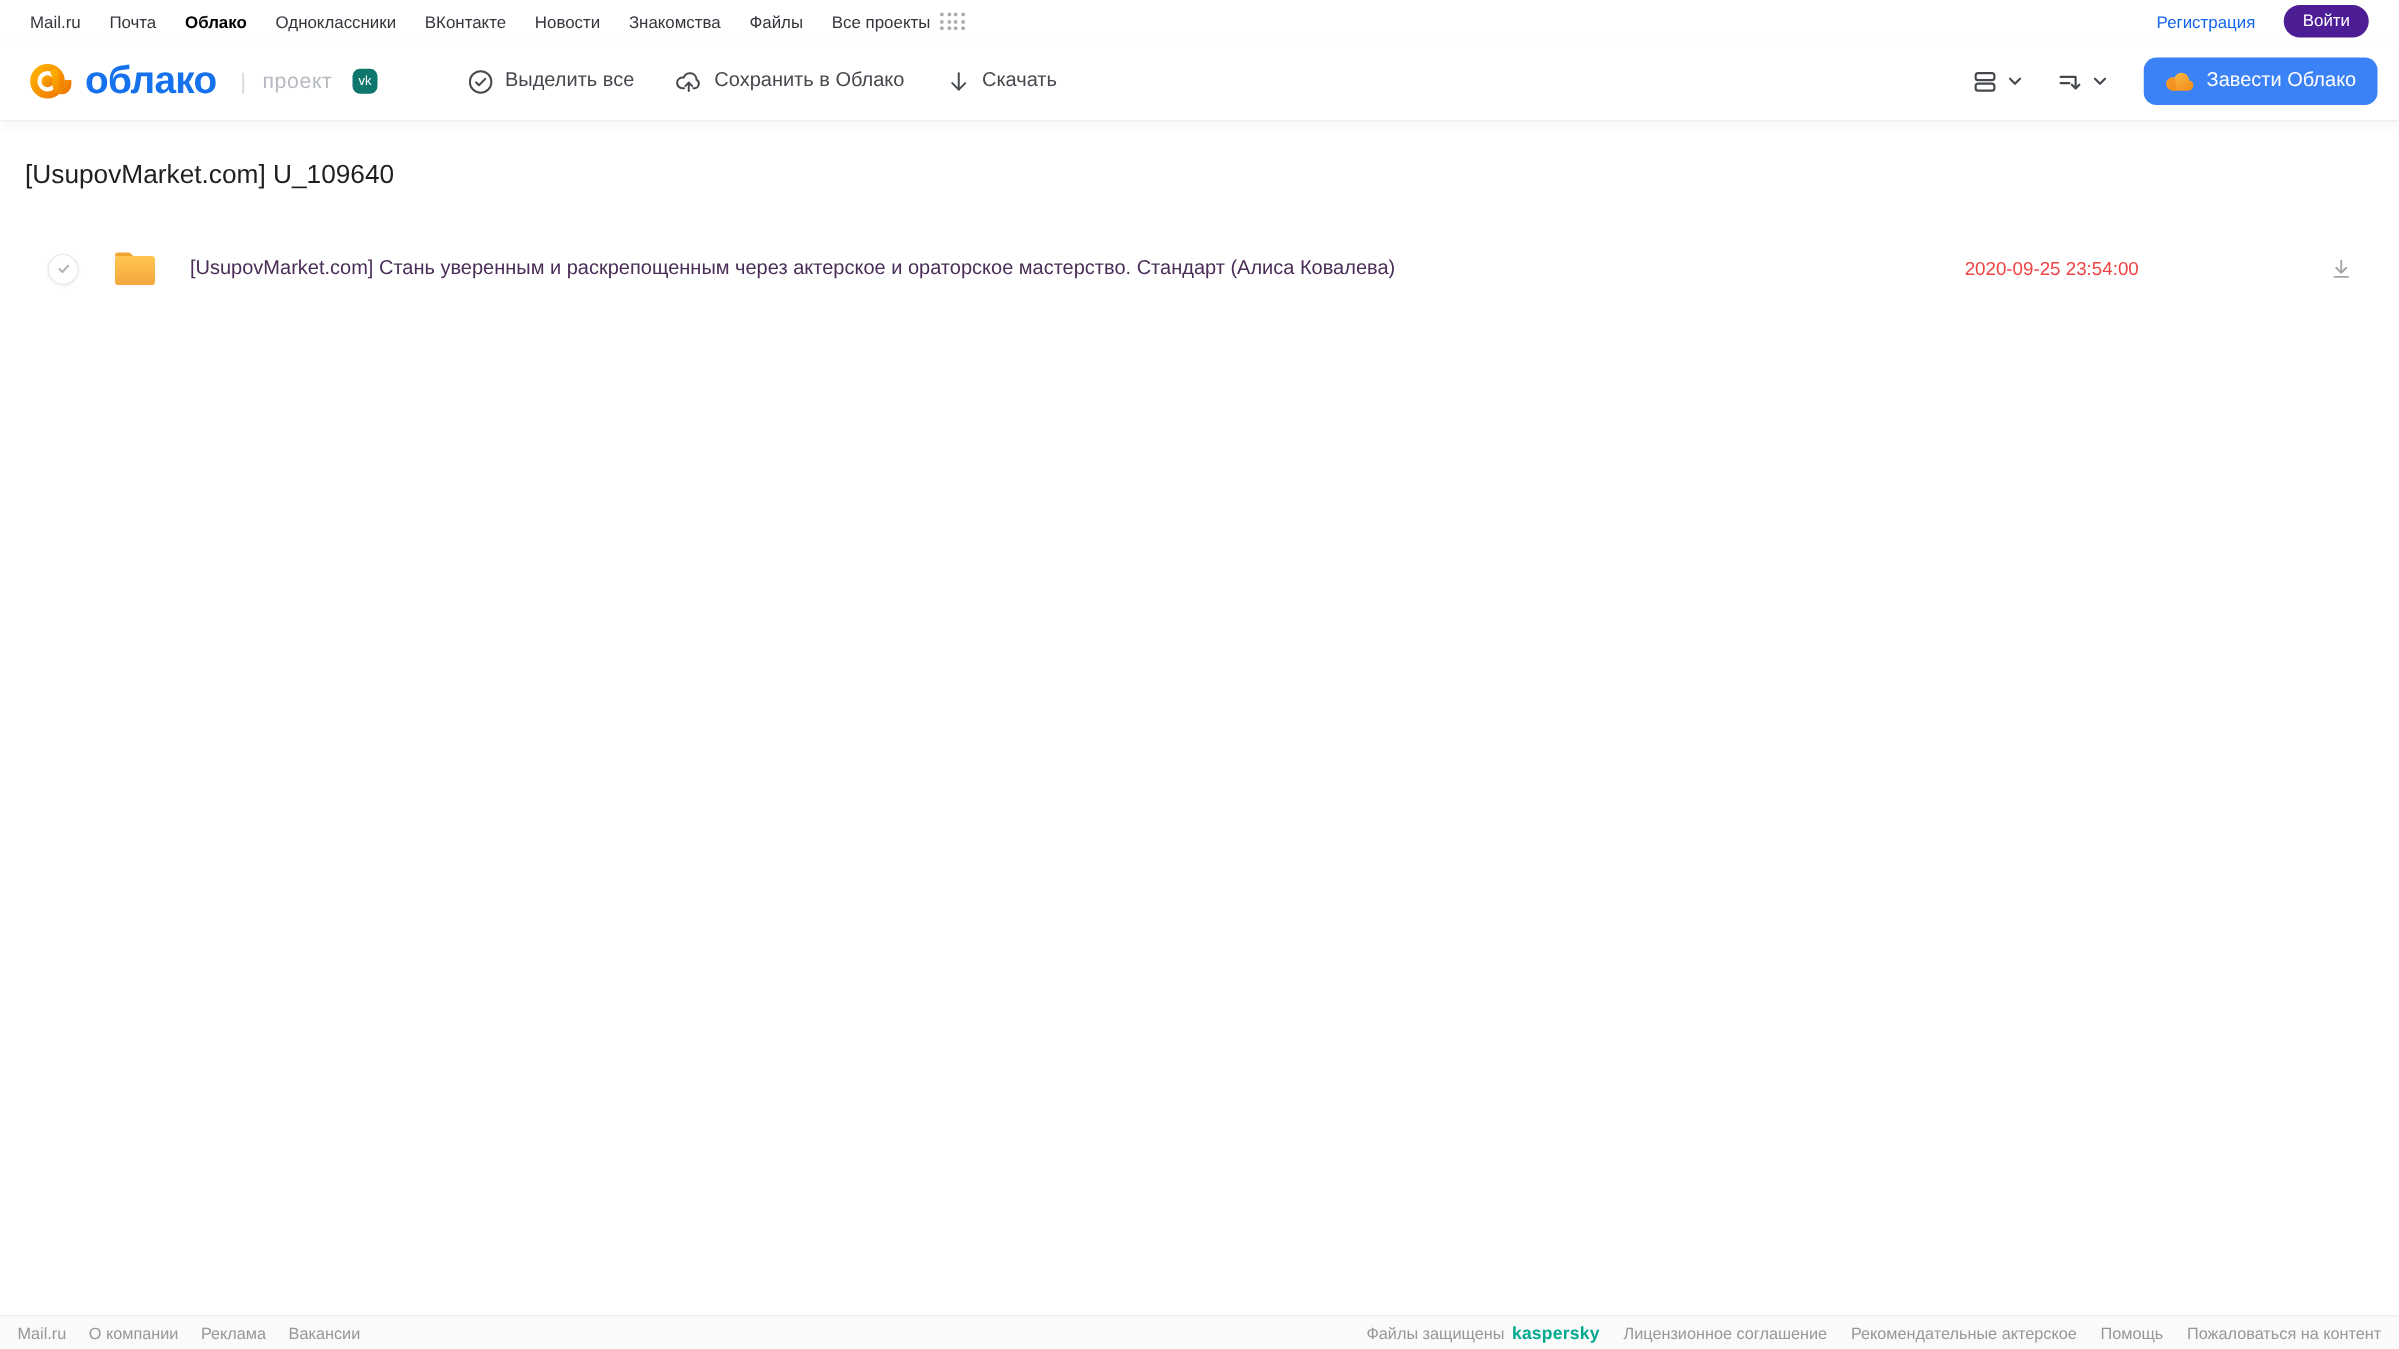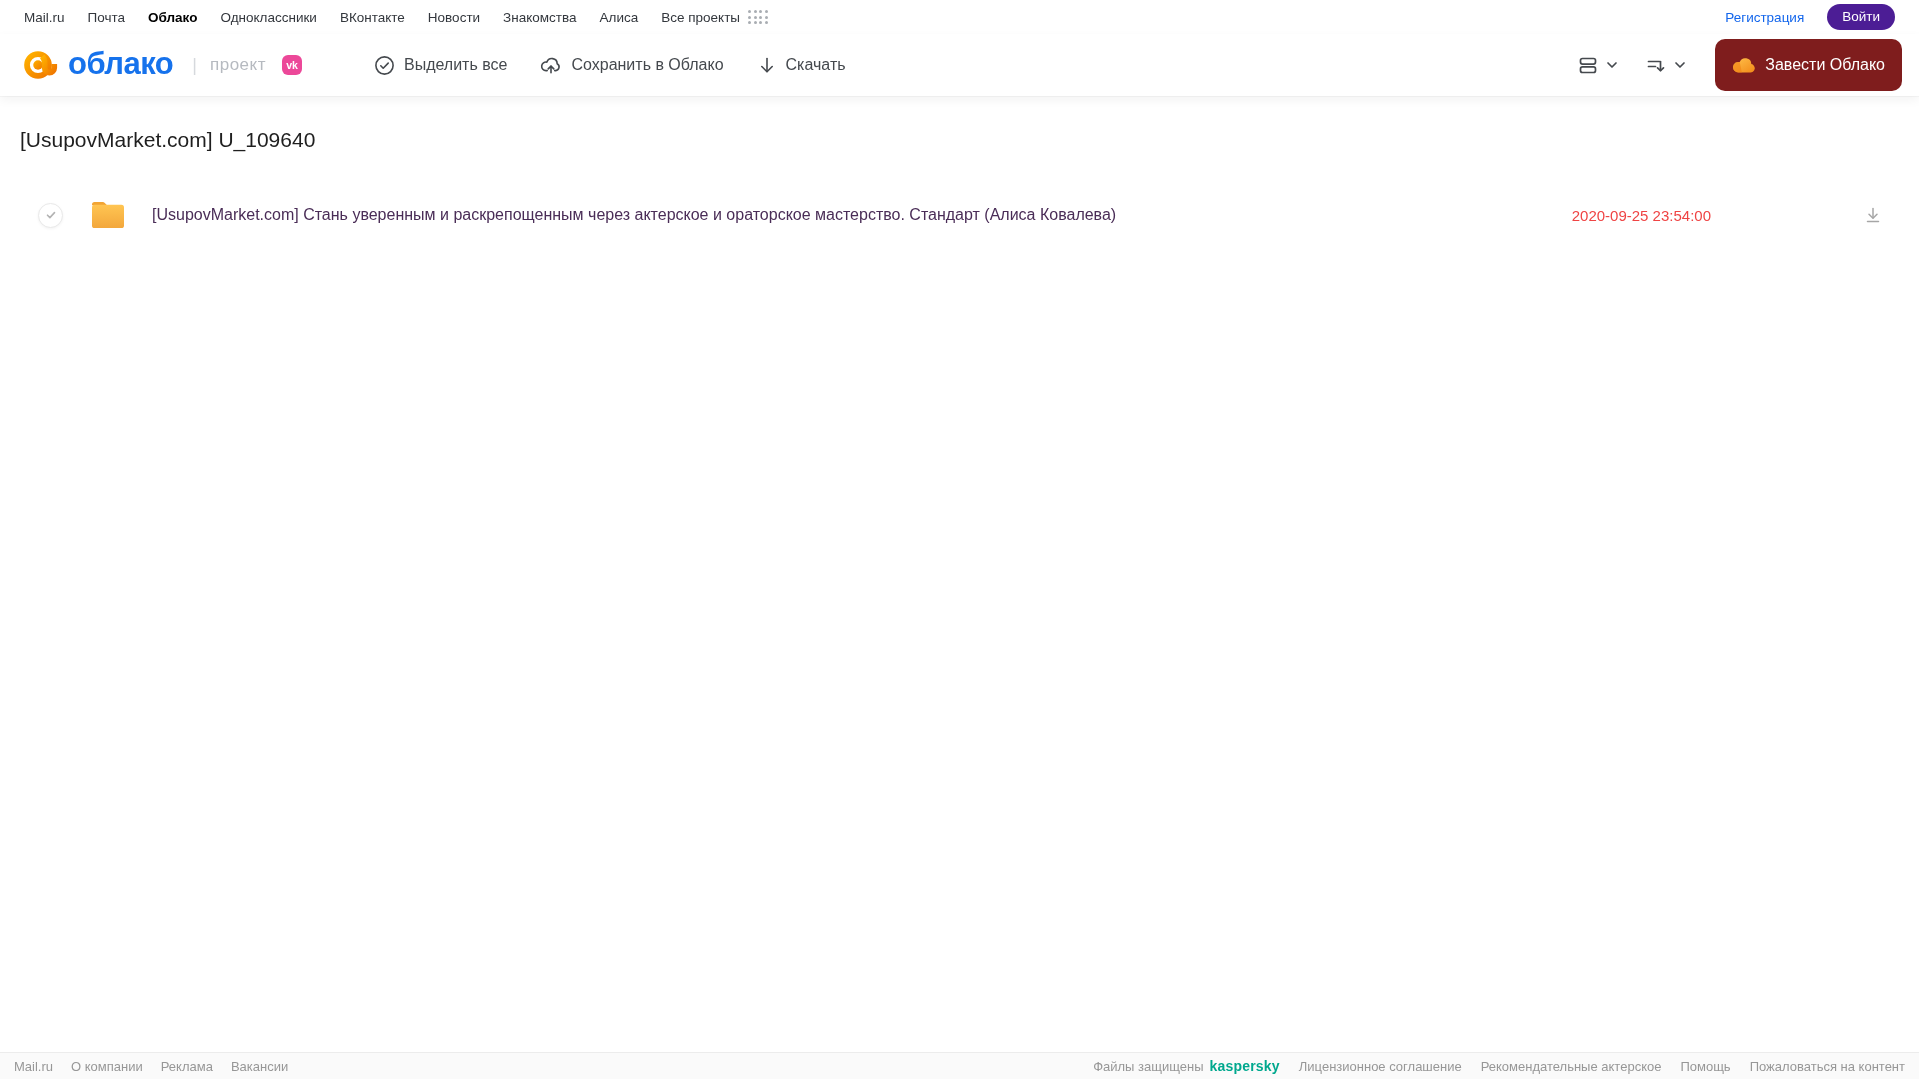--- a/index.html
+++ b/index.html
@@ -43,38 +43,38 @@
   .logo { display:flex; align-items:center; gap:9px; cursor:pointer; }
   .logo-at { width:42px; height:42px; display:block; }
   .logo-word {
     font-size:31px; font-weight:700; color:#1672ec; letter-spacing:-.5px;
     line-height:1; padding-bottom:4px;
   }
   .logo-div { color:#d6d9dd; font-size:18px; margin:0 4px 0 10px; font-weight:300; }
   .project-label { color:#b6bac0; font-size:17px; letter-spacing:.5px; }
   .vk-badge {
     width:20px; height:20px; margin-left:7px; border-radius:6px;
-    background:#ec4899; color:#fff; font-weight:700; font-size:10.5px;
+    background:#0f766e; color:#fff; font-weight:400; font-size:10.5px;
     display:flex; align-items:center; justify-content:center;
   }
 
   .toolbar { display:flex; align-items:flex-end; gap:33px; margin-left:72px; }
   .tool-btn {
     display:flex; align-items:center; gap:9px; cursor:pointer;
     background:none; border:none; font-family:inherit;
     font-size:16px; color:#45494e;
   }
   .tool-btn svg { display:block; }
 
   .header-right { margin-left:auto; display:flex; align-items:center; gap:26px; }
   .icon-group { display:flex; align-items:center; gap:6px; cursor:pointer; }
   .get-cloud-btn {
     display:flex; align-items:center; gap:10px; cursor:pointer;
-    background:#7f1d1d; color:#fff; border:none; font-family:inherit;
-    font-size:16px; height:52px; padding:0 17px; border-radius:10px;
+    background:#3b82f6; color:#fff; border:none; font-family:inherit;
+    font-size:16px; height:38px; padding:0 17px; border-radius:10px;
     margin-left:2px;
   }
 
   
   .content { flex:1 1 auto; padding:32px 36px 0 20px; }
   .page-title { font-size:21px; font-weight:400; color:#1f1f1f; }
 
   .file-row {
     display:flex; align-items:center; margin-top:48px; padding-left:18px;
     cursor:pointer;
@@ -113,21 +113,21 @@
 <body>
 
 <nav class="topnav">
   <a>Mail.ru</a>
   <a>Почта</a>
   <a class="active">Облако</a>
   <a>Одноклассники</a>
   <a>ВКонтакте</a>
   <a>Новости</a>
   <a>Знакомства</a>
-  <a>Алиса</a>
+  <a>Файлы</a>
   <span class="projects-group">
     <a>Все проекты</a>
     <span class="grid-icon">
       <i></i>
         <i></i>
         <i></i>
         <i></i>
         <i></i>
         <i></i>
         <i></i>

